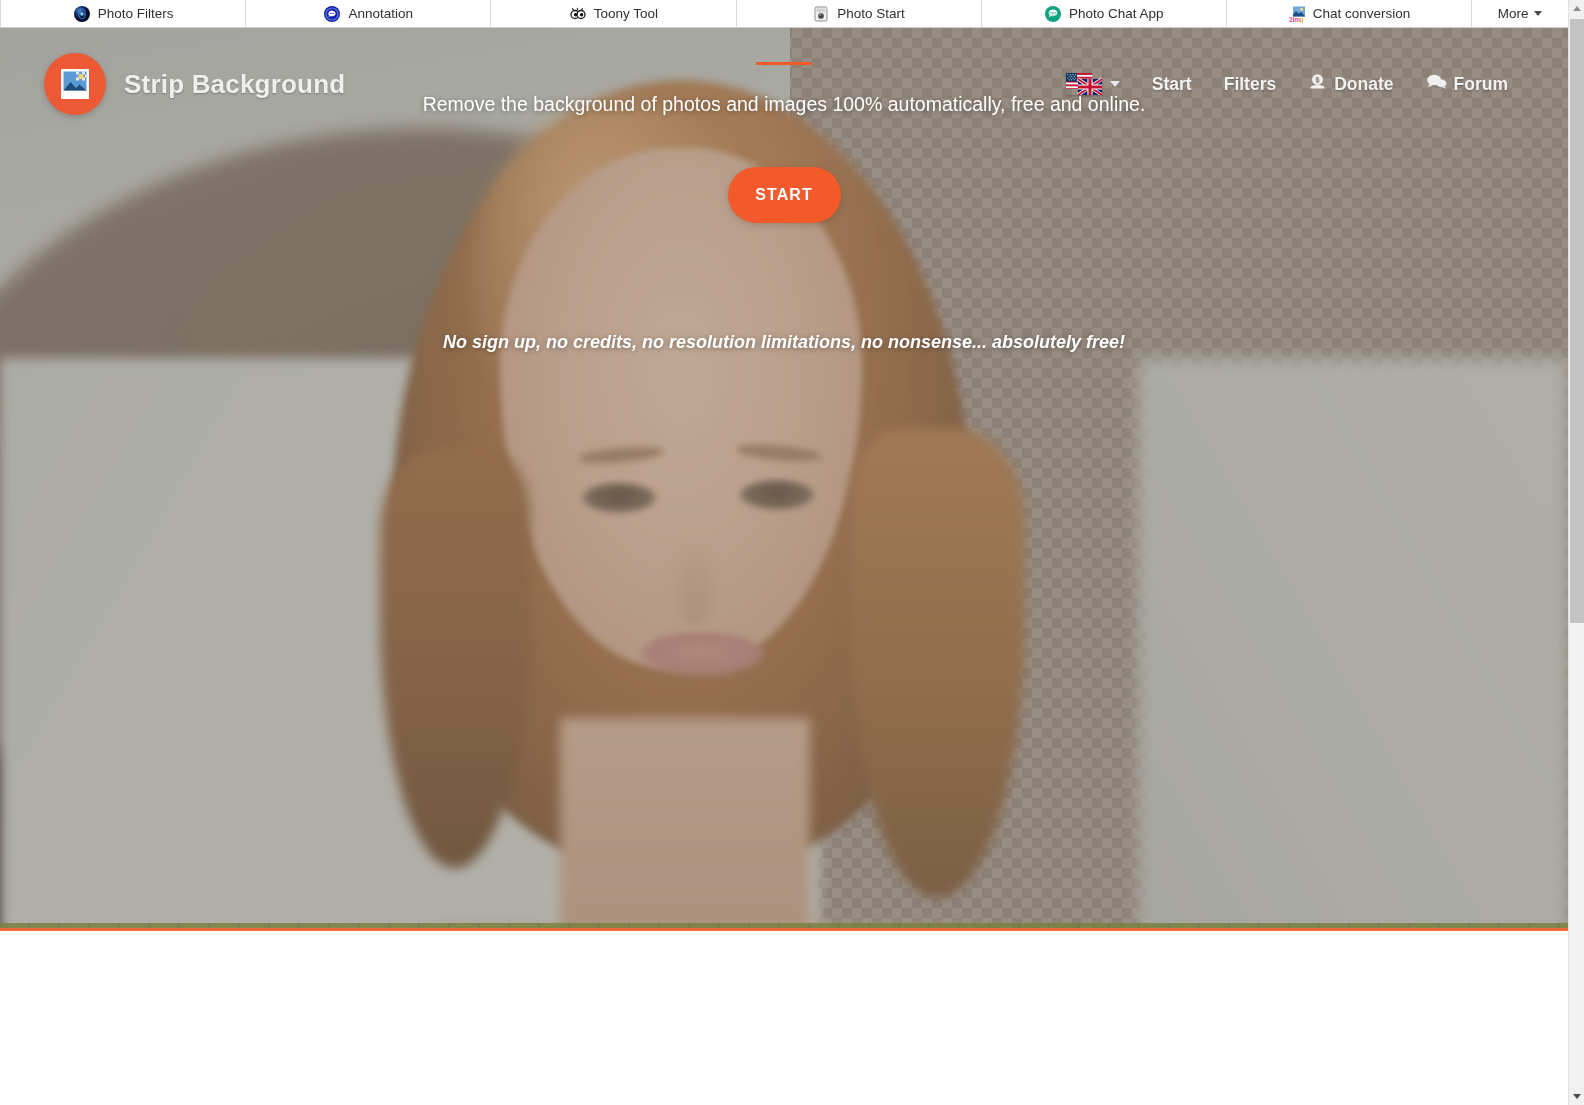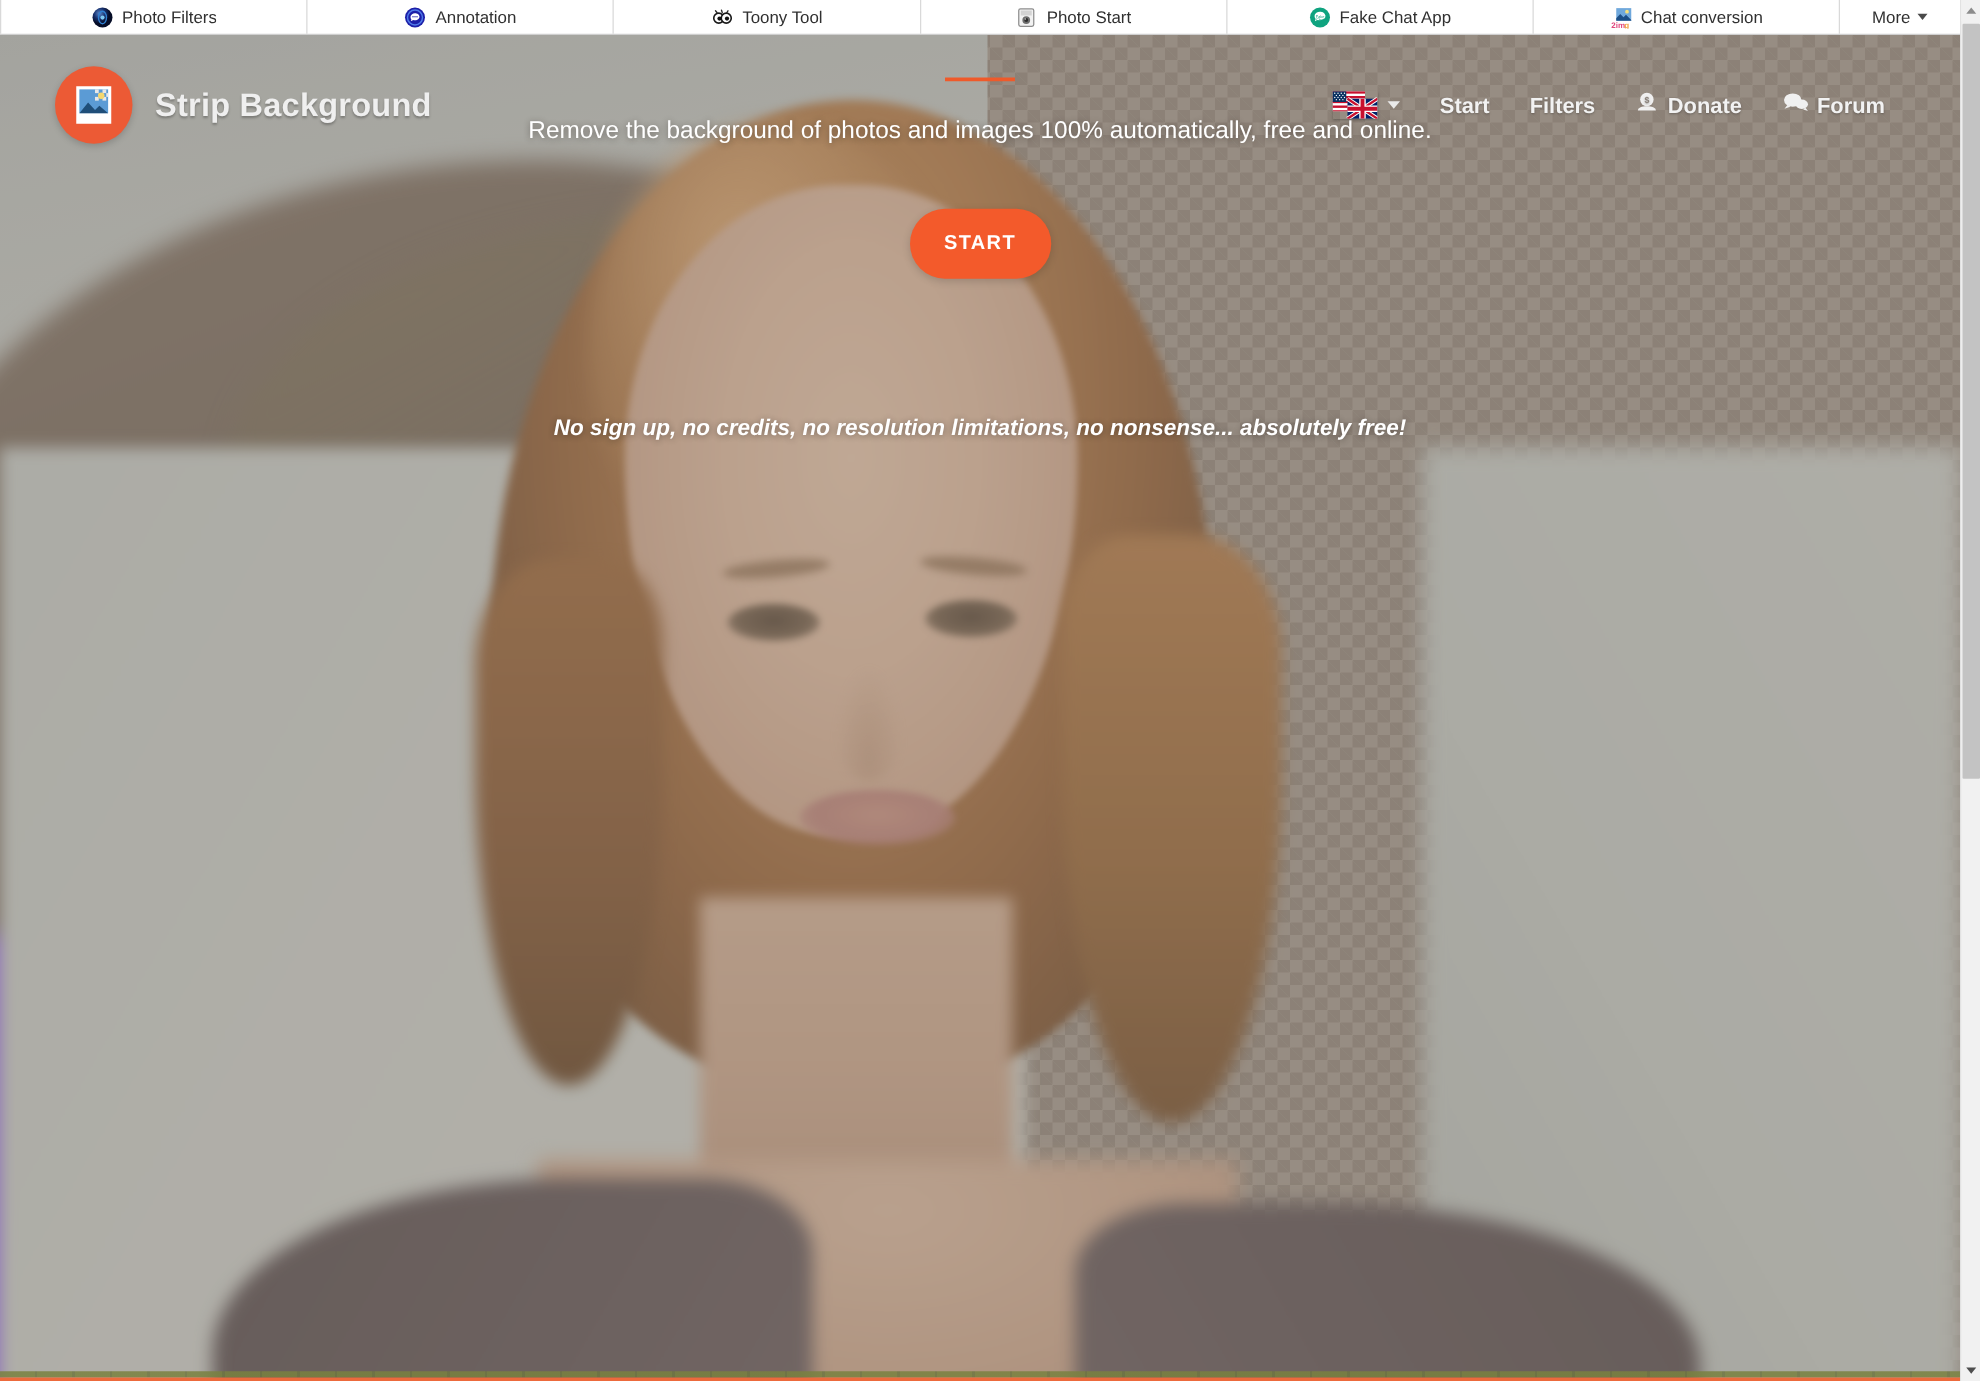--- a/index.html
+++ b/index.html
@@ -43,23 +43,23 @@
     border-left:4.5px solid transparent;
     border-right:4.5px solid transparent;
     border-top:5.5px solid #4a4a4a;
     display:inline-block;
   }
   .ticon { width:18px; height:18px; flex:0 0 18px; display:block; }
 
   
   #page {
     position:absolute; top:28px; left:0;
-    width:1568px; height:1077px;
+    width:1568px; height:903px;
     overflow:hidden;
-    background:#8b5cf6;
+    background:#000000;
   }
 
   
   #checker {
     position:absolute; top:0; left:772px; right:0; bottom:0;
     background-image:
       linear-gradient(45deg, #8e847c 25%, transparent 25%, transparent 75%, #8e847c 75%),
       linear-gradient(45deg, #8e847c 25%, transparent 25%, transparent 75%, #8e847c 75%);
     background-color:#a39a92;
     background-size:20px 20px;
@@ -384,21 +384,21 @@
 
   <div class="tbtab">
     <span class="ticon">
       <svg viewBox="0 0 18 18" width="18" height="18">
         <circle cx="9" cy="9" r="8" fill="#0fa37f"></circle>
         <path d="M4.6 7.8a4.4 3.4 0 1 1 2.6 3.1l-2.3 1 .6-1.8a3.4 3.4 0 0 1-.9-2.3z" fill="#ffffff"></path>
         <text x="9" y="9" font-size="3.1" fill="#0fa37f" text-anchor="middle" font-family="Liberation Sans, sans-serif">Fake</text>
         <text x="9" y="11.6" font-size="3.1" fill="#0fa37f" text-anchor="middle" font-family="Liberation Sans, sans-serif">Chat</text>
       </svg>
     </span>
-    <span class="lbl">Fake Chat App</span>
+    <span class="lbl">Photo Chat App</span>
   </div>
 
   <div class="tbtab">
     <span class="ticon">
       <svg viewBox="0 0 18 18" width="18" height="18">
         <rect x="5" y="1.5" width="12" height="10" fill="#6fa8dc"></rect>
         <path d="M5 9.5l3.2-3.4 2.6 2.6 2-2 4.2 4.3v.5H5z" fill="#1c4f87"></path>
         <circle cx="13.6" cy="4.3" r="1.5" fill="#f7e07a"></circle>
         <text x="1" y="17" font-size="6.4" fill="#e0487f" font-weight="bold" font-family="Liberation Sans, sans-serif">2im</text>
         <text x="11.4" y="17.4" font-size="6.4" fill="#f2a13c" font-weight="bold" font-family="Liberation Sans, sans-serif">g</text>

